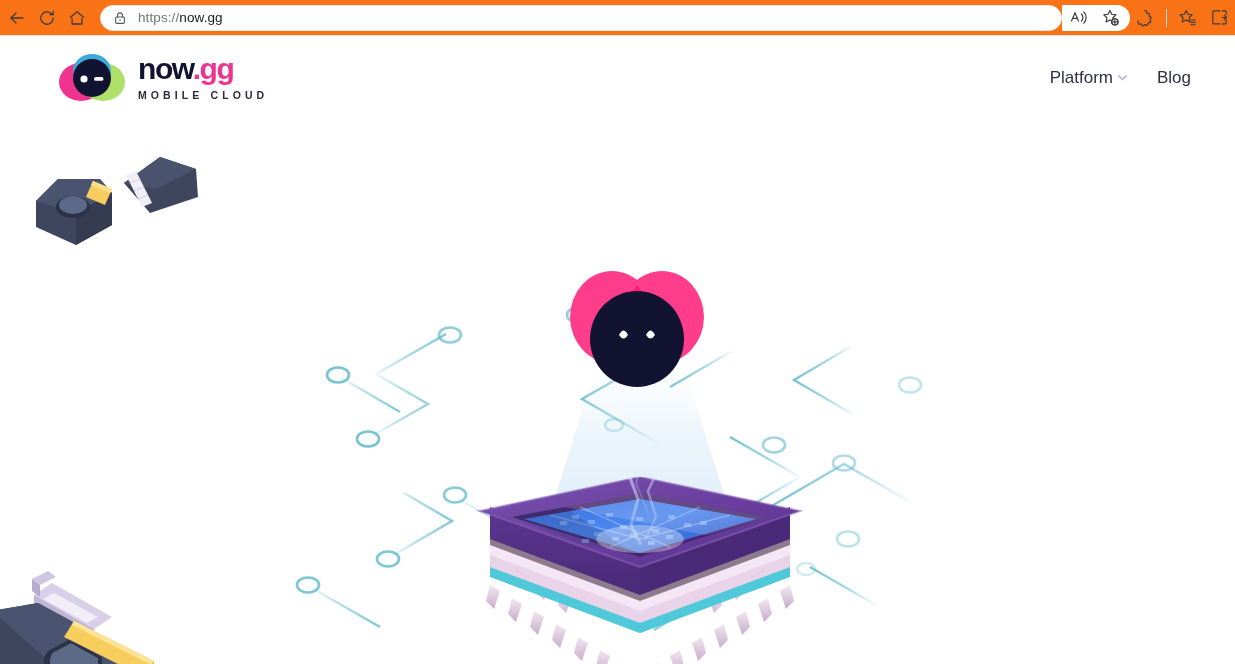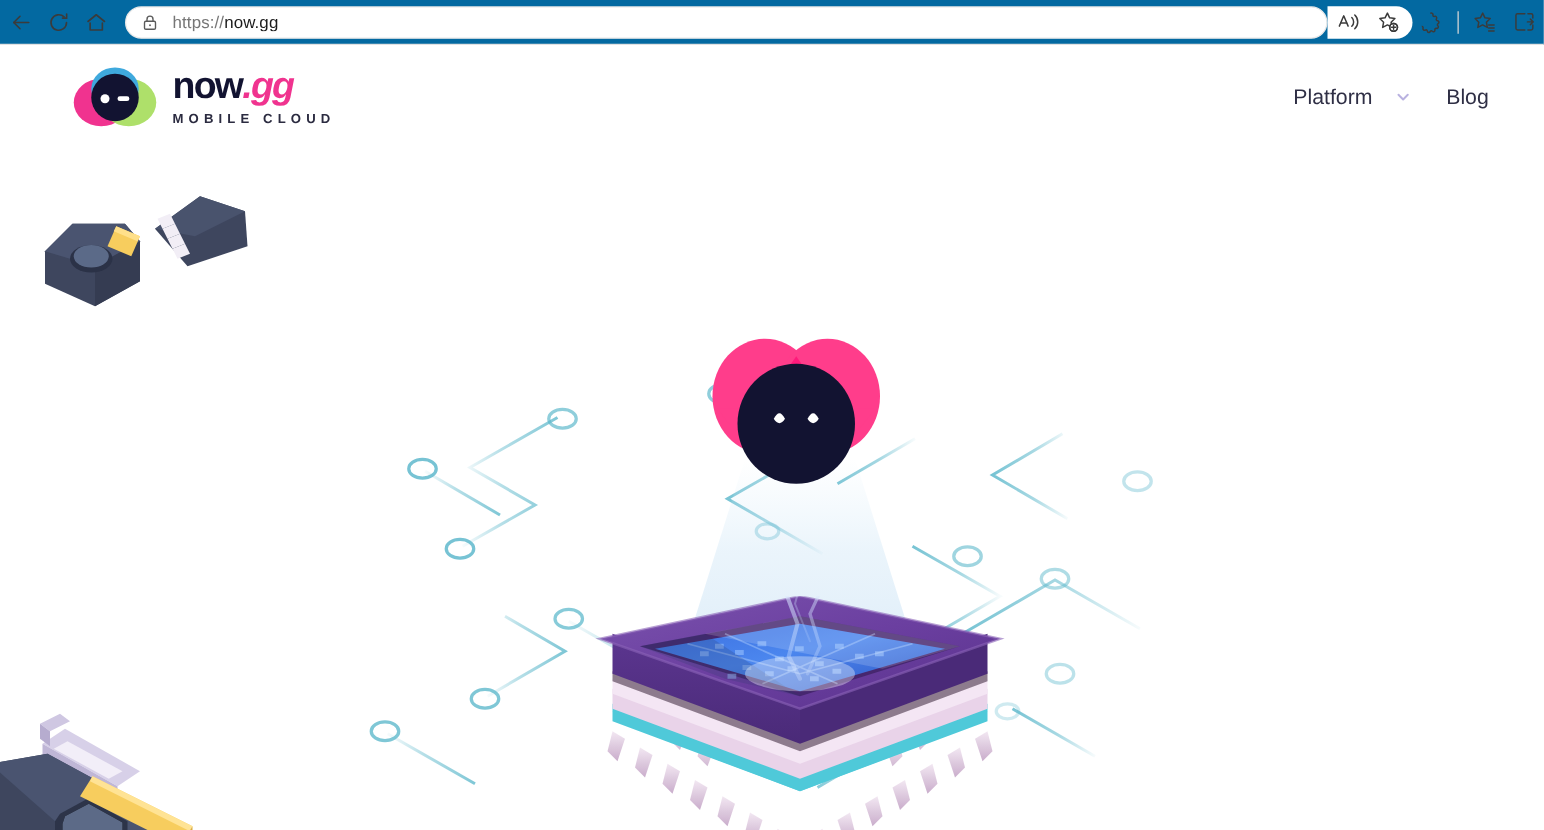--- a/index.html
+++ b/index.html
@@ -11,21 +11,21 @@
     background: #ffffff;
     font-family: "Liberation Sans", sans-serif;
   }
 
   
   .browser-toolbar {
     position: absolute;
     top: 0; left: 0;
     width: 1235px;
     height: 36px;
-    background: #0369a1;
+    background: #f97316;
     border-bottom: 1px solid #e2e2e2;
     display: flex;
     align-items: center;
     z-index: 50;
   }
   .nav-btn {
     width: 30px; height: 30px;
     display: flex; align-items: center; justify-content: center;
     flex: 0 0 auto;
     color: #3b3b3b;
@@ -123,40 +123,40 @@
   }
   .brand-mark { width: 72px; height: 54px; flex: 0 0 auto; }
   .brand-word { display: flex; flex-direction: column; }
   .wordmark {
     font-size: 30px;
     font-weight: bold;
     letter-spacing: -1.4px;
     line-height: 1;
     color: #121331;
   }
-  .wordmark .gg { color: #f0338f; font-style: italic; }
+  .wordmark .gg { color: #f0338f; }
   .tagline {
     font-size: 10.5px;
     letter-spacing: 4.1px;
     color: #2b2b40;
     margin-top: 5px;
     font-weight: 700;
   }
 
   .site-nav {
     margin-left: auto;
     margin-right: 30px;
     display: flex;
     align-items: center;
     gap: 0px;
   }
   .nav-item {
     display: flex;
     align-items: center;
-    gap: 18px;
+    gap: 3px;
     font-size: 17px;
     color: #2f2f45;
     padding: 8px 14px;
     cursor: pointer;
     white-space: nowrap;
   }
   .chev { color: #b9b2e0; display: block; }
   .ext { color: #a9a3d4; display: block; }
 
   

